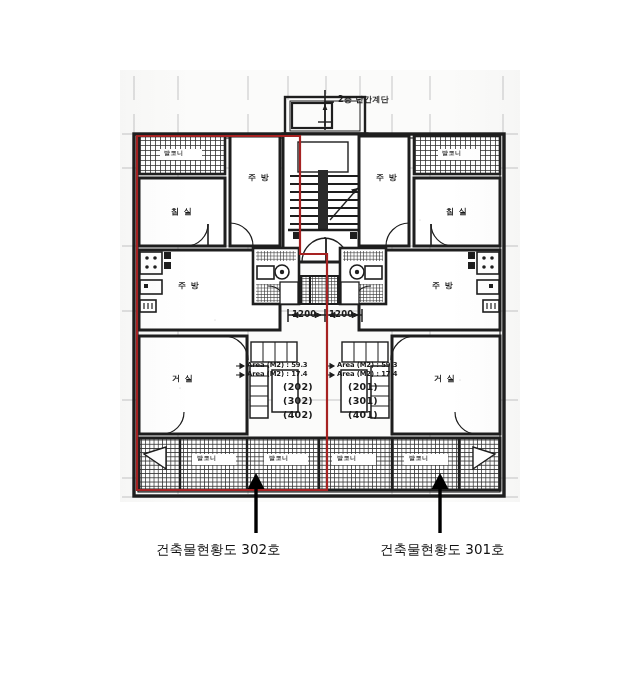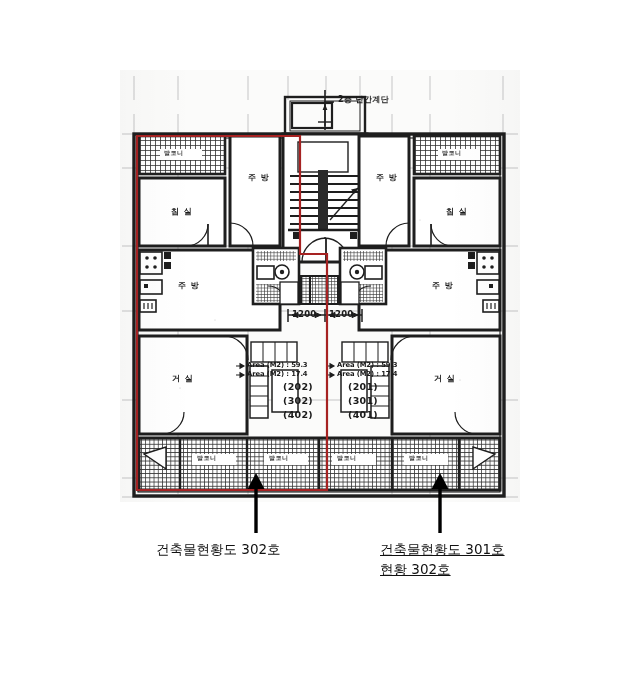--- a/index.html
+++ b/index.html
@@ -96,21 +96,21 @@
     position: absolute;
     font-family: "DejaVu Sans", "Liberation Sans", sans-serif;
     font-size: 13.5px;
     color: #111111;
     line-height: 20px;
     white-space: nowrap;
   }
   .callout .line { display: block; }
 
   #callout-left  { left: 156px; top: 539px; }
-  #callout-right { left: 380px; top: 539px; text-decoration: underline; }
+  #callout-right { left: 380px; top: 539px; }
 </style>
 </head>
 <body>
 
 <div id="page">
 
   <div id="plan-scan">
 
     <svg class="svg-layer" viewBox="0 0 400 432">
       <defs>
@@ -420,16 +420,15 @@
       <path d="M440 473 l-8.5 16 h17 z" fill="#000000"></path>
     </g>
   </svg>
 
   <div class="callout" id="callout-left">
     <span class="line">건축물현황도 302호</span>
   </div>
 
   <div class="callout" id="callout-right">
     <span class="line">건축물현황도 301호</span>
-    <span class="line">현황 302호</span>
   </div>
 
 </div>
 
 </body></html>

